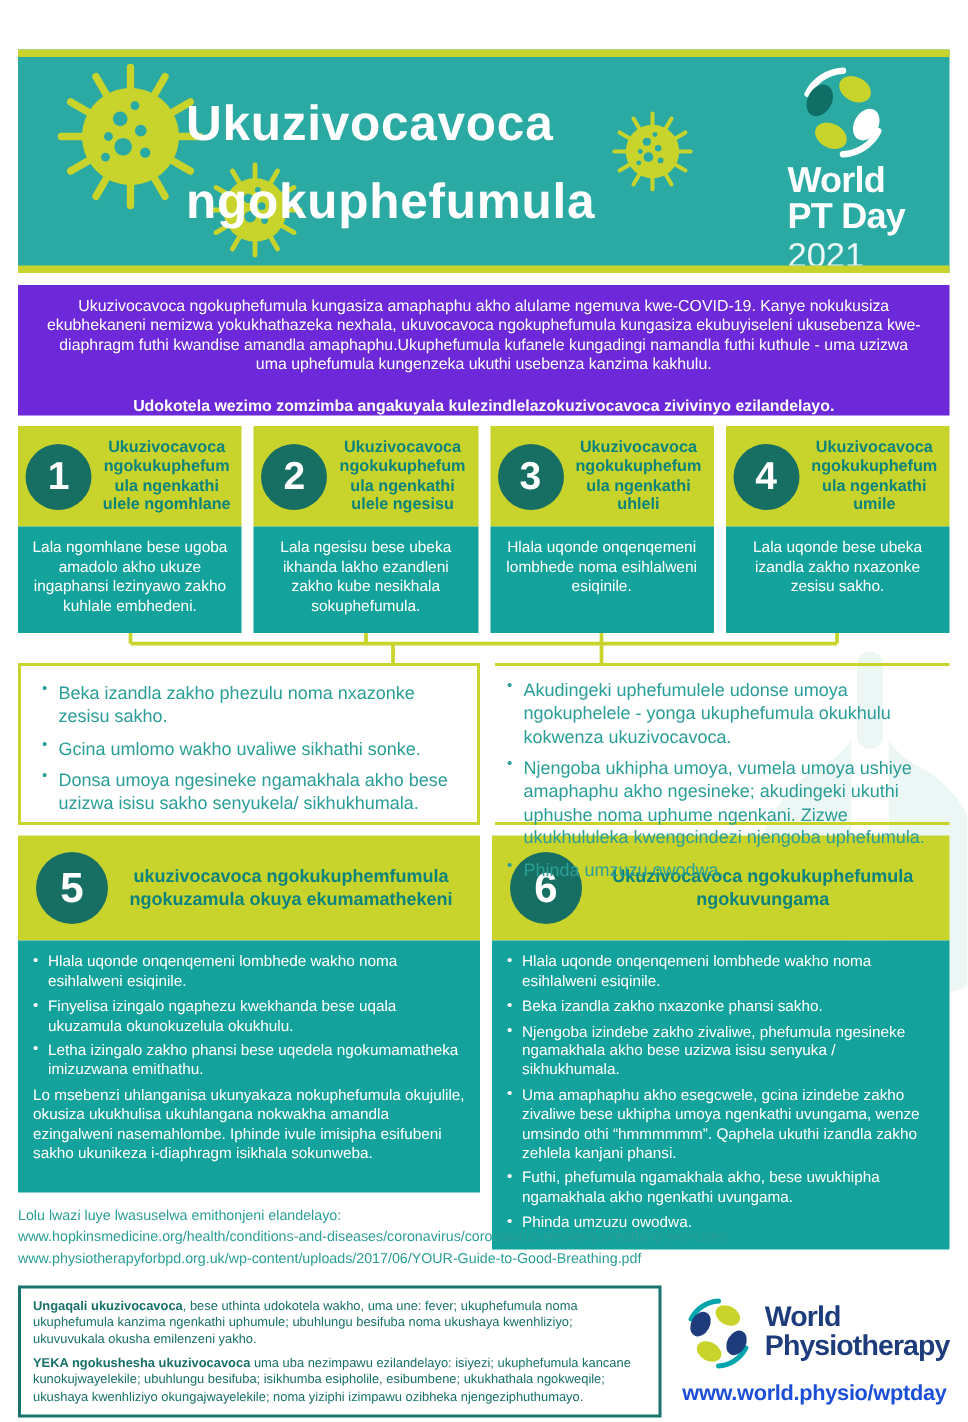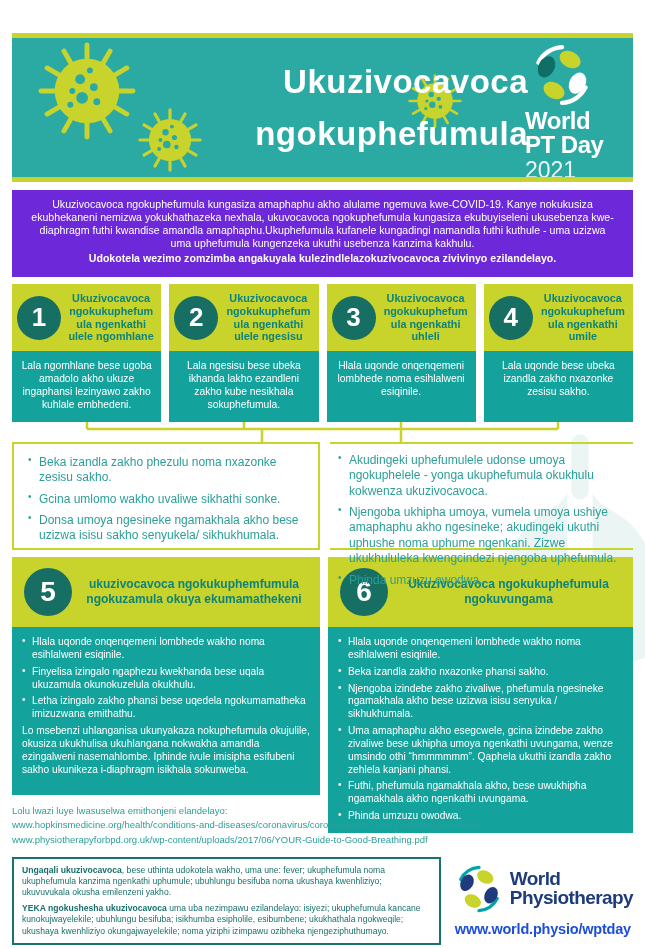--- a/index.html
+++ b/index.html
@@ -9,35 +9,35 @@
     font-family:"Liberation Sans", sans-serif;
   }
   .page { position:relative; width:645px; height:948px; padding:33px 12px 0 12px; z-index:1; }
 
   
   .header {
     position:relative; height:149px; background:#2baaa4;
     border-top:5px solid #c8d32b; border-bottom:5px solid #c8d32b;
     overflow:hidden;
   }
-  .hdr-title { position:absolute; left:136px; top:18px; width:380px; text-align:right;
+  .hdr-title { position:absolute; left:112px; top:18px; width:380px; text-align:left;
     color:#ffffff; font-weight:bold; font-size:33px; line-height:1.58; letter-spacing:0.5px; }
   .virus { position:absolute; }
   .v1 { left:26px; top:4px;  width:98px; height:98px; }
   .v2 { left:126px; top:70px; width:64px; height:64px; }
   .v3 { left:396px; top:36px; width:54px; height:54px; }
   .ptd { position:absolute; right:8px; top:5px; width:106px; color:#fff; }
   .ptd svg { display:block; width:62px; height:62px; margin:1px 0 3px 12px; }
   .ptd-name { font-size:24px; font-weight:bold; line-height:1.02; letter-spacing:-0.5px; padding-left:6px; }
   .ptd-year { font-size:23px; font-weight:normal; line-height:1.05; color:#ecf7f6; padding-left:6px; }
 
   
   .intro { margin-top:8px; background:#6d28d9; color:#ffffff; text-align:center;
     padding:8px 16px; font-size:10.6px; line-height:1.24; height:87px; }
-  .intro .bold { font-weight:bold; margin-top:1px; }
+  .intro .bold { font-weight:bold; margin-top:14px; }
 
   
   .cards { margin-top:7px; display:flex; gap:8px; height:138px; }
   .card { flex:1; display:flex; flex-direction:column; }
   .card-hdr { background:#c8d32b; min-height:67px; display:flex; align-items:center;
     gap:5px; padding:6px 5px; }
   .num-circle { flex:0 0 auto; width:44px; height:44px; border-radius:50%;
     background:#176f63; color:#fff; font-weight:bold; font-size:26px;
     display:flex; align-items:center; justify-content:center; }
   .card-title { flex:1; color:#0d837d; font-weight:bold; font-size:10.8px;

